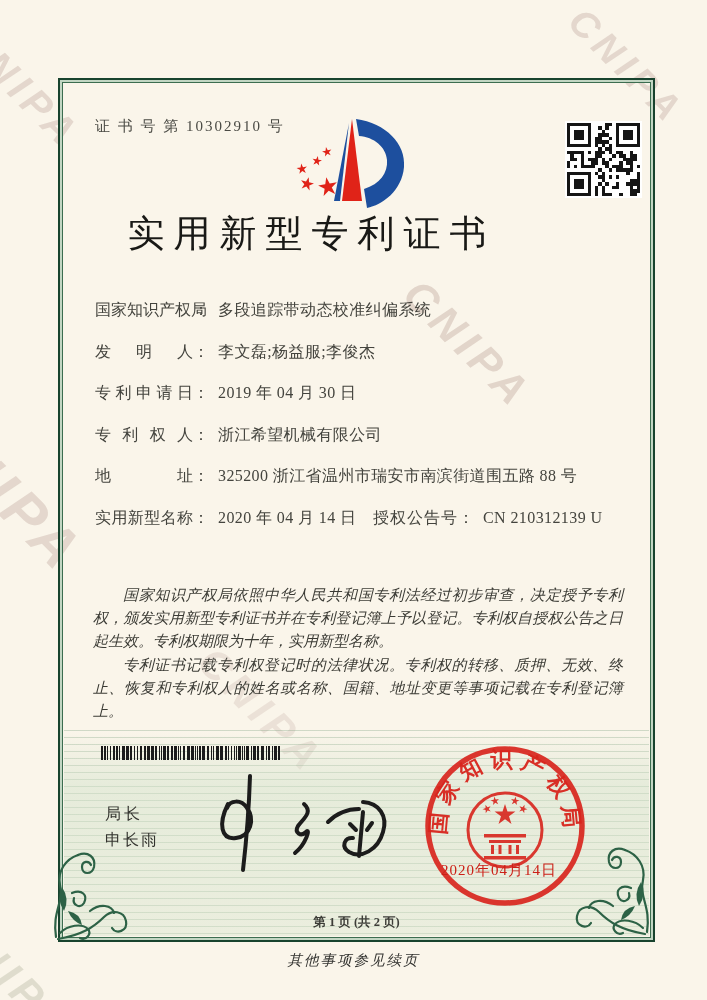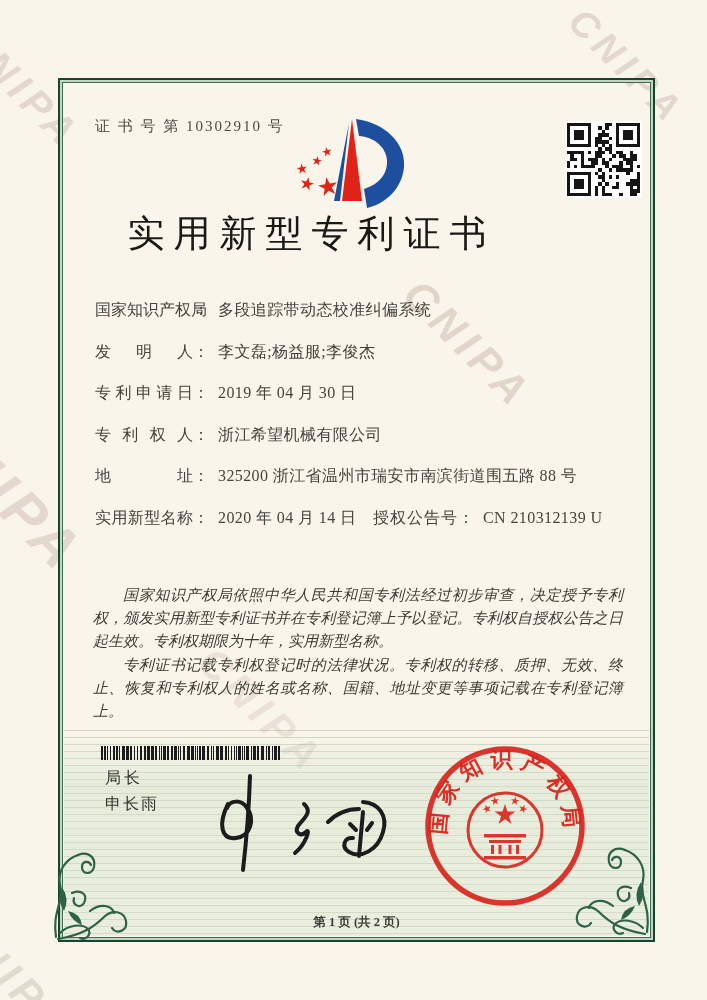--- a/index.html
+++ b/index.html
@@ -48,21 +48,21 @@
   .colon{margin-right:9px;}
   .fvalue{letter-spacing:.4px;}
   .grant2{position:absolute;left:278px;top:0;}
   .grant2 .flabel2{letter-spacing:1px;}
   .body-text{
     position:absolute;left:93px;top:584px;width:530px;
     font-size:15px;line-height:23.2px;color:#3b3b35;text-align:justify;font-style:italic;
   }
   .body-text p{margin:0;text-indent:2em;}
   .barcode{position:absolute;left:100px;top:746px;width:186px;height:15px;}
-  .director{position:absolute;left:105px;top:770px;font-size:16px;color:#33332e;letter-spacing:3px;line-height:16px;}
+  .director{position:absolute;left:105px;top:806px;font-size:16px;color:#33332e;letter-spacing:3px;line-height:16px;}
   .director .dname{margin-top:10px;letter-spacing:2px;}
   .signature{position:absolute;left:198px;top:768px;}
   .seal{position:absolute;left:421px;top:742px;}
   .seal-date{
     position:absolute;left:441px;top:861px;width:160px;font-size:15px;color:#cb2017;
     letter-spacing:1px;white-space:nowrap;
   }
   .page-info{position:absolute;left:58px;top:914px;width:597px;text-align:center;font-size:12.5px;color:#3d3d38;font-weight:bold;}
   .footer-note{position:absolute;left:0;top:951px;width:707px;text-align:center;font-size:14.5px;color:#333330;font-style:italic;letter-spacing:2px;}
   .ornament{position:absolute;}
@@ -446,20 +446,21 @@
       <use href="#star" transform="translate(18,-21) scale(4.5) rotate(20)"></use>
       <rect x="-21" y="4" width="42" height="3.5"></rect>
       <rect x="-16" y="10" width="32" height="3"></rect>
       <rect x="-14" y="15" width="3" height="9"></rect>
       <rect x="-6.5" y="15" width="3" height="9"></rect>
       <rect x="3.5" y="15" width="3" height="9"></rect>
       <rect x="11" y="15" width="3" height="9"></rect>
       <rect x="-21" y="26" width="42" height="3.5"></rect>
     </g>
   </svg>
+  <div class="seal-date">2020年04月14日</div>
 
   <svg class="ornament orn-left" width="95" height="105" viewBox="0 0 95 105" fill="none" stroke="#2d6246" stroke-width="2.2" stroke-linecap="round">
     <path d="M14,96 C10,70 22,62 18,44 C15,30 24,18 36,14"></path>
     <path d="M36,14 C46,10 54,16 52,26 C50,34 40,34 40,26 C40,20 47,19 49,24"></path>
     <path d="M16,98 C40,94 52,86 62,76 C70,68 82,70 84,80 C86,90 74,94 70,87"></path>
     <path d="M30,52 C40,48 46,54 42,62 C38,68 30,64 32,57"></path>
     <path d="M48,70 C58,62 70,64 72,72"></path>
     <path d="M18,92 C26,84 40,82 46,88 C50,93 44,100 38,97"></path>
     <path d="M22,70 Q14,58 20,46 Q28,58 22,70 Z" fill="#2d6246" stroke="none"></path>
     <path d="M40,84 Q30,80 26,70 Q38,72 40,84 Z" fill="#2d6246" stroke="none"></path>
@@ -469,14 +470,15 @@
     <path d="M36,14 C46,10 54,16 52,26 C50,34 40,34 40,26 C40,20 47,19 49,24"></path>
     <path d="M16,98 C40,94 52,86 62,76 C70,68 82,70 84,80 C86,90 74,94 70,87"></path>
     <path d="M30,52 C40,48 46,54 42,62 C38,68 30,64 32,57"></path>
     <path d="M48,70 C58,62 70,64 72,72"></path>
     <path d="M18,92 C26,84 40,82 46,88 C50,93 44,100 38,97"></path>
     <path d="M22,70 Q14,58 20,46 Q28,58 22,70 Z" fill="#2d6246" stroke="none"></path>
     <path d="M40,84 Q30,80 26,70 Q38,72 40,84 Z" fill="#2d6246" stroke="none"></path>
   </svg>
 
   <div class="page-info">第 1 页 (共 2 页)</div>
+  <div class="footer-note">其他事项参见续页</div>
 
 </div>
 
 </body></html>

